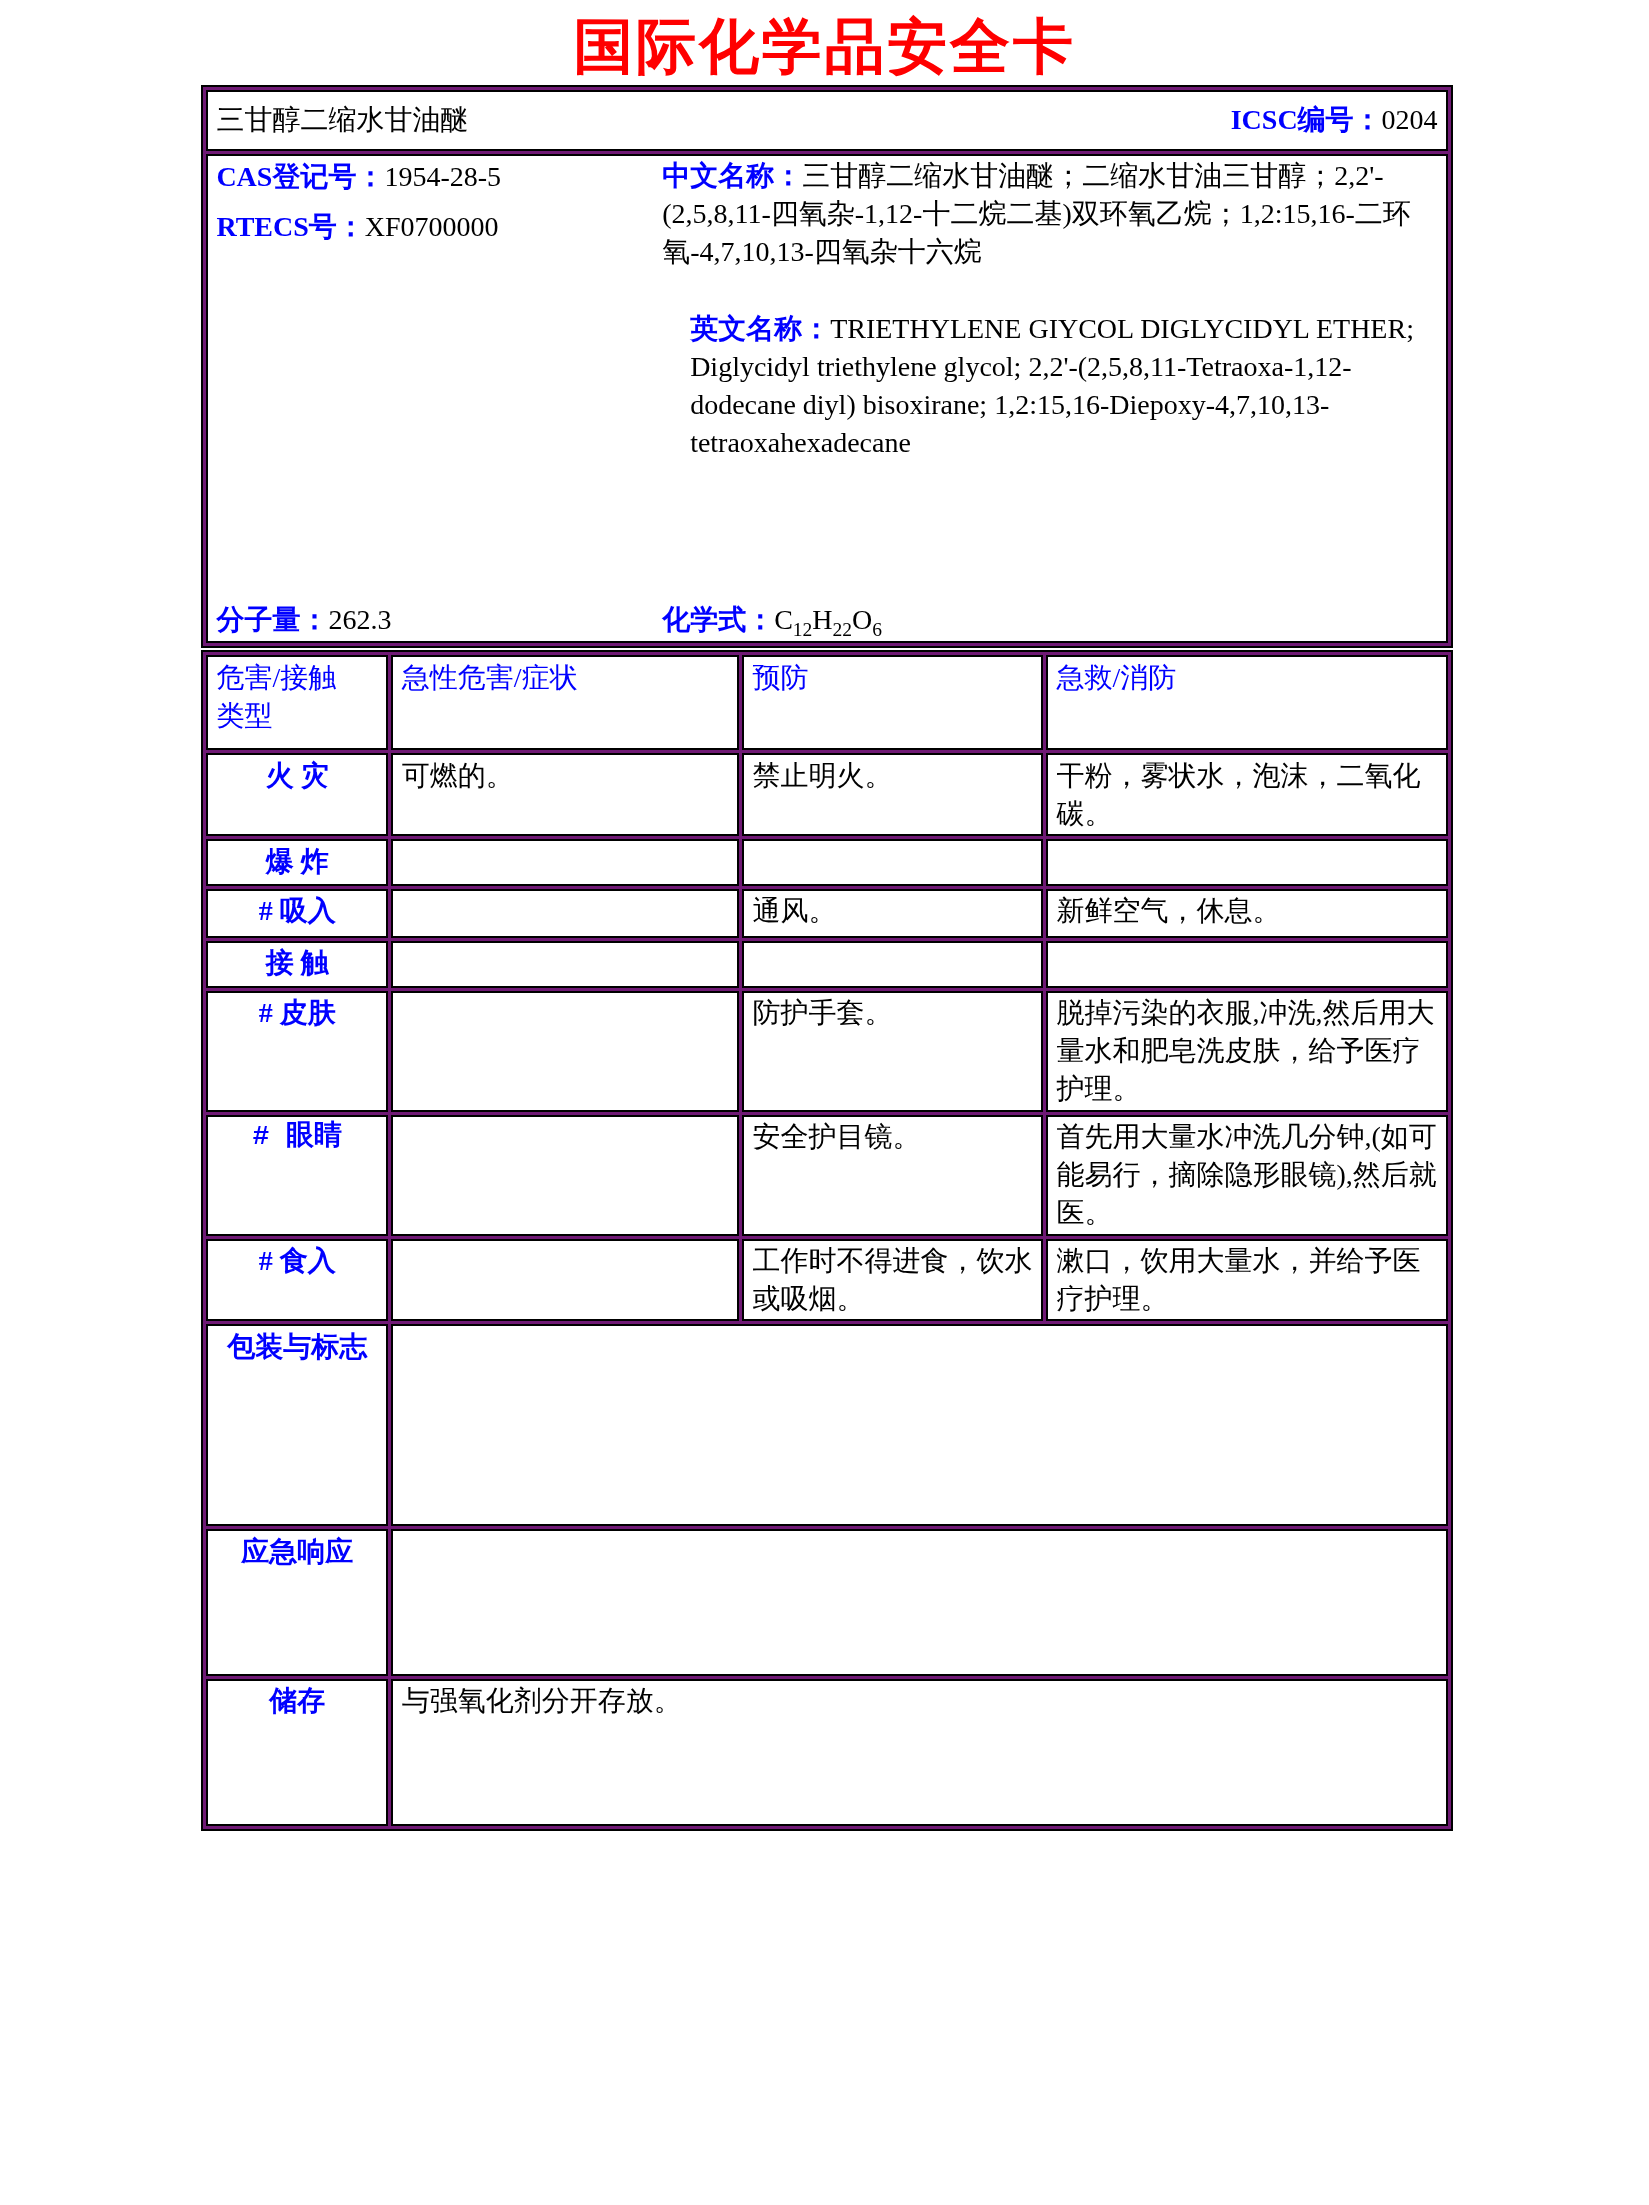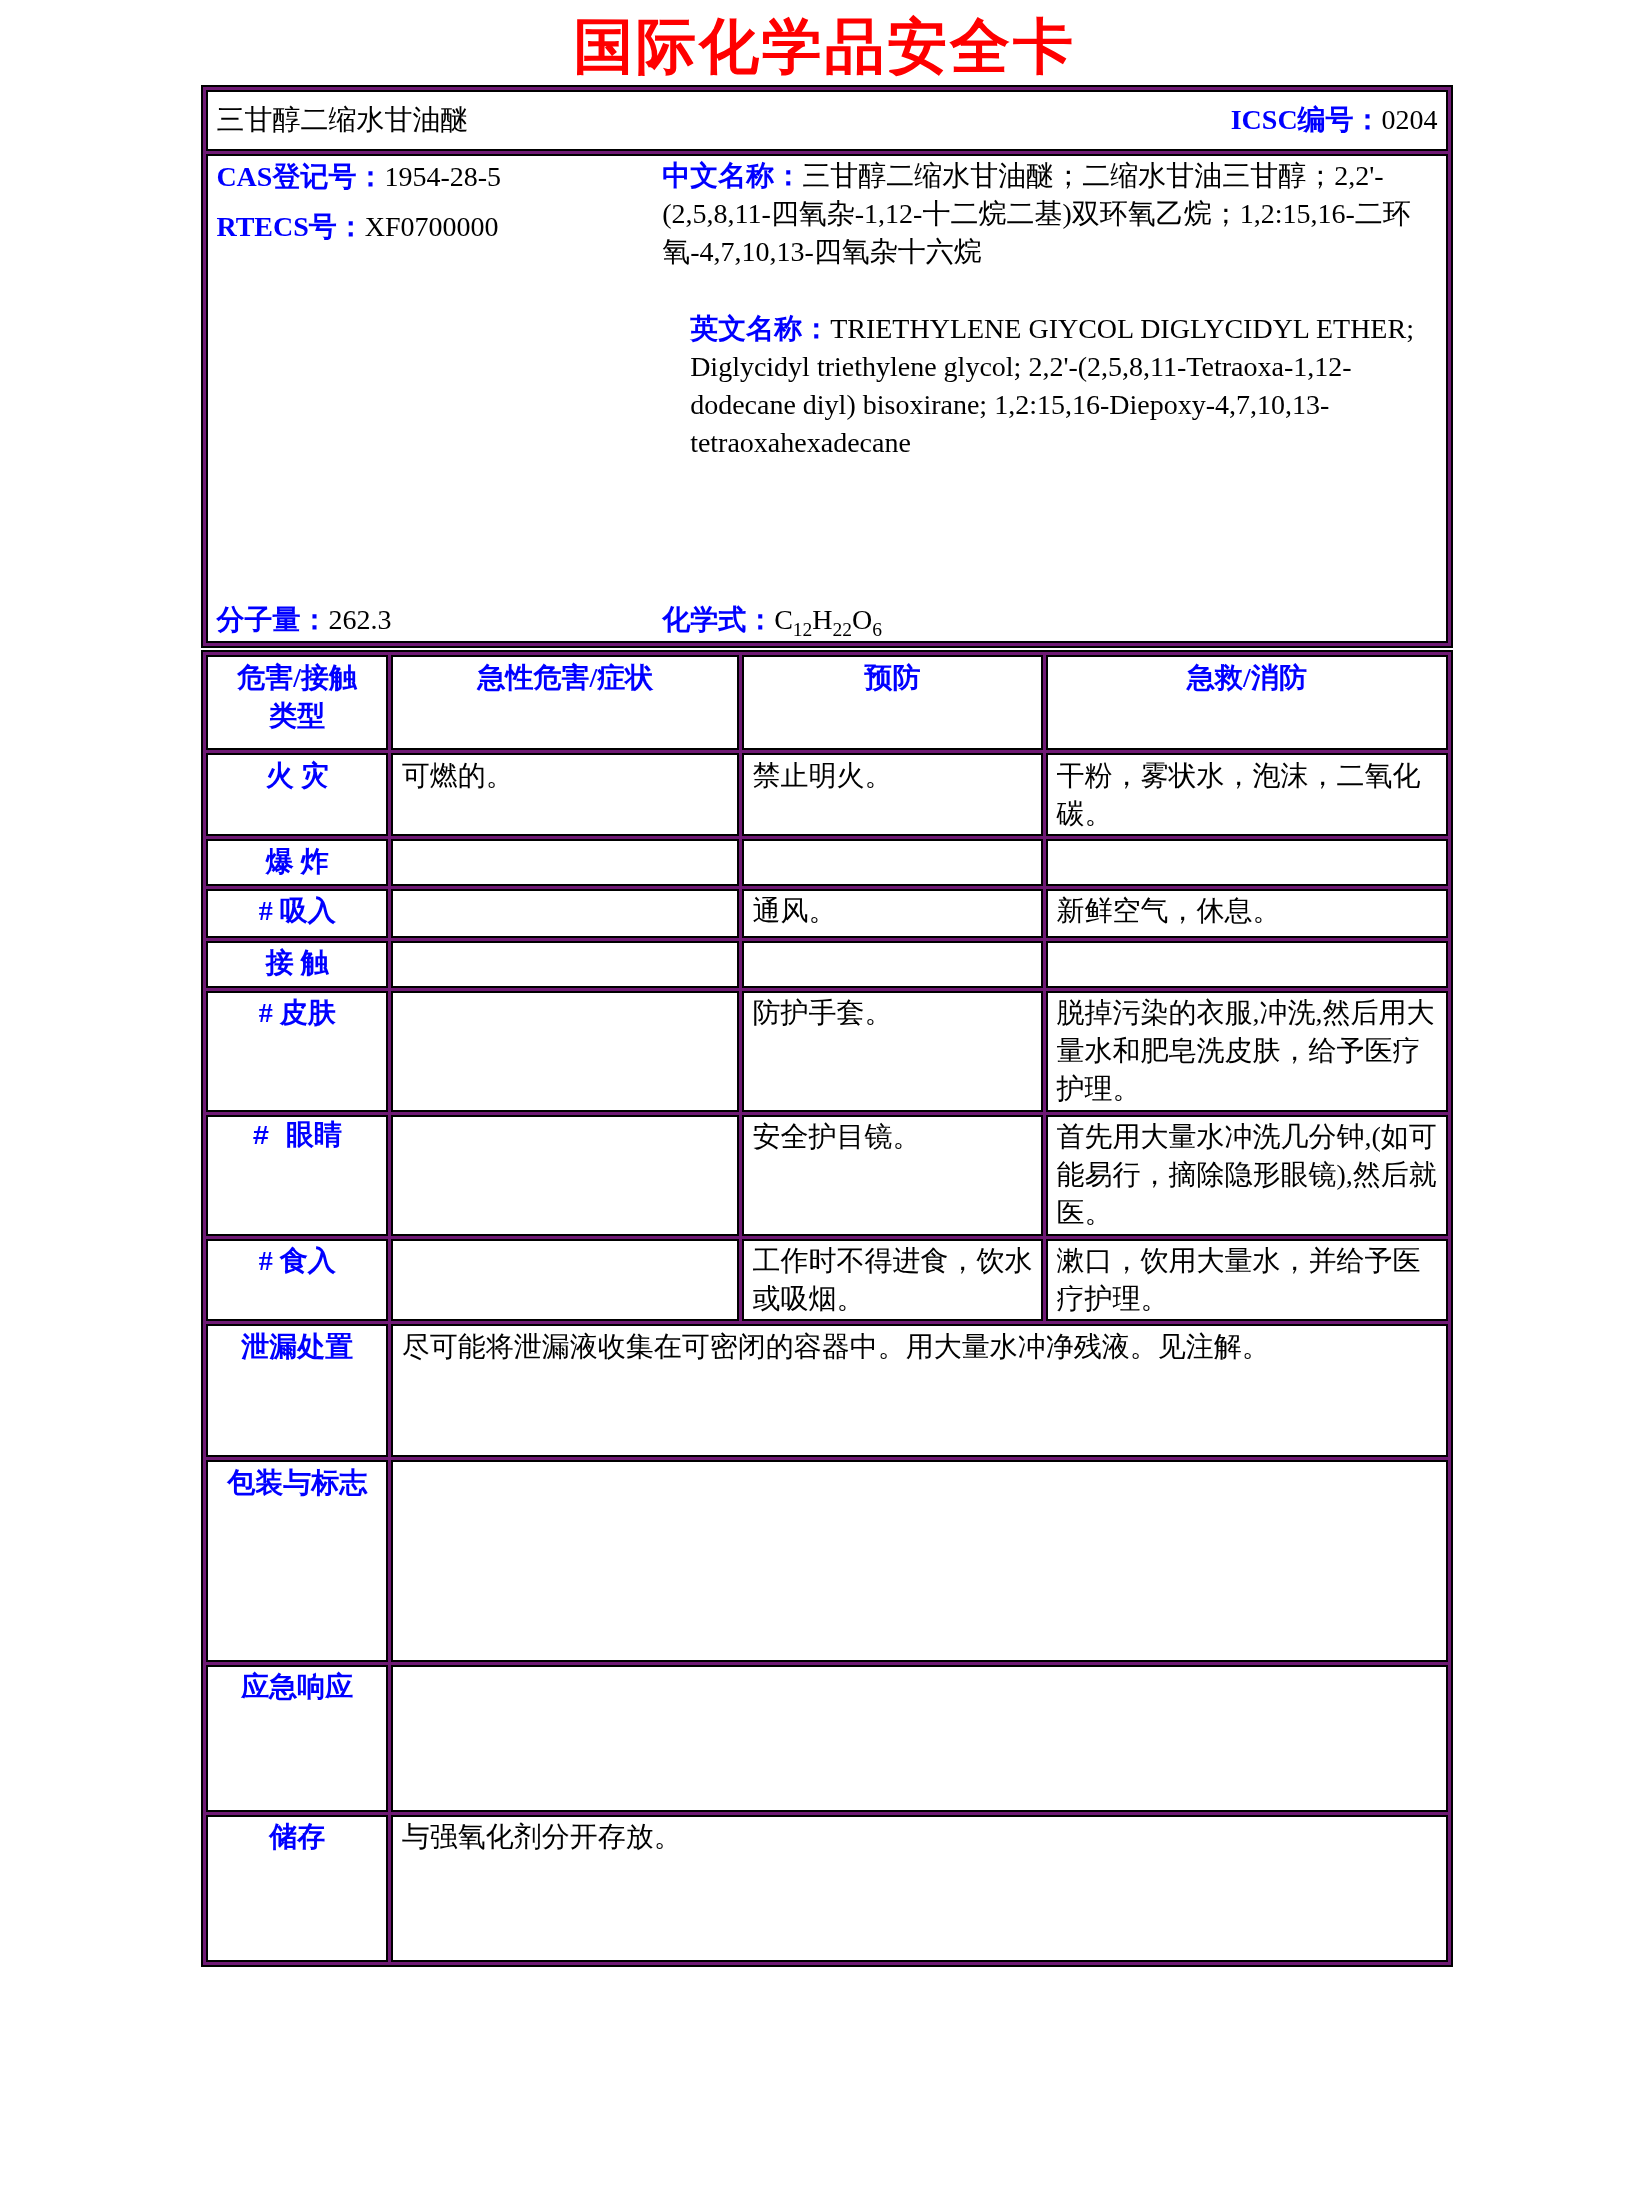--- a/index.html
+++ b/index.html
@@ -78,22 +78,21 @@
   .kv { margin: 1.4px 0; }
   .kv-rtecs { margin-top: 9.8px; }
   .para { margin: 0; }
   .para-en { margin-top: 39px; margin-left: 28px; }
   .grow { flex: 1 1 auto; }
   sub { font-size: 19.5px; line-height: 0; }
   
   table.hazard-table { margin-top: 2.1px; }
   td.htd {
     color: #0000ff;
-    font-weight: bold;
-    text-align: center;
+    font-weight: normal;
     vertical-align: middle;
   }
   td.row-label {
     color: #0000ff;
     font-weight: bold;
     text-align: center;
     vertical-align: middle;
   }
   td.cell { vertical-align: top; text-align: left; }
   
@@ -224,24 +223,20 @@
         <td class="cell">首先用大量水冲洗几分钟,(如可能易行，摘除隐形眼镜),然后就医。</td>
       </tr>
 
       <tr>
         <td class="row-label h-ing"># 食入</td>
         <td class="cell"></td>
         <td class="cell">工作时不得进食，饮水或吸烟。</td>
         <td class="cell">漱口，饮用大量水，并给予医疗护理。</td>
       </tr>
 
-      <tr>
-        <td class="row-label h-spill">泄漏处置</td>
-        <td class="cell" colspan="3">尽可能将泄漏液收集在可密闭的容器中。用大量水冲净残液。见注解。</td>
-      </tr>
 
       <tr>
         <td class="row-label h-pack">包装与标志</td>
         <td class="cell" colspan="3"></td>
       </tr>
 
       <tr>
         <td class="row-label h-emer">应急响应</td>
         <td class="cell" colspan="3"></td>
       </tr>

